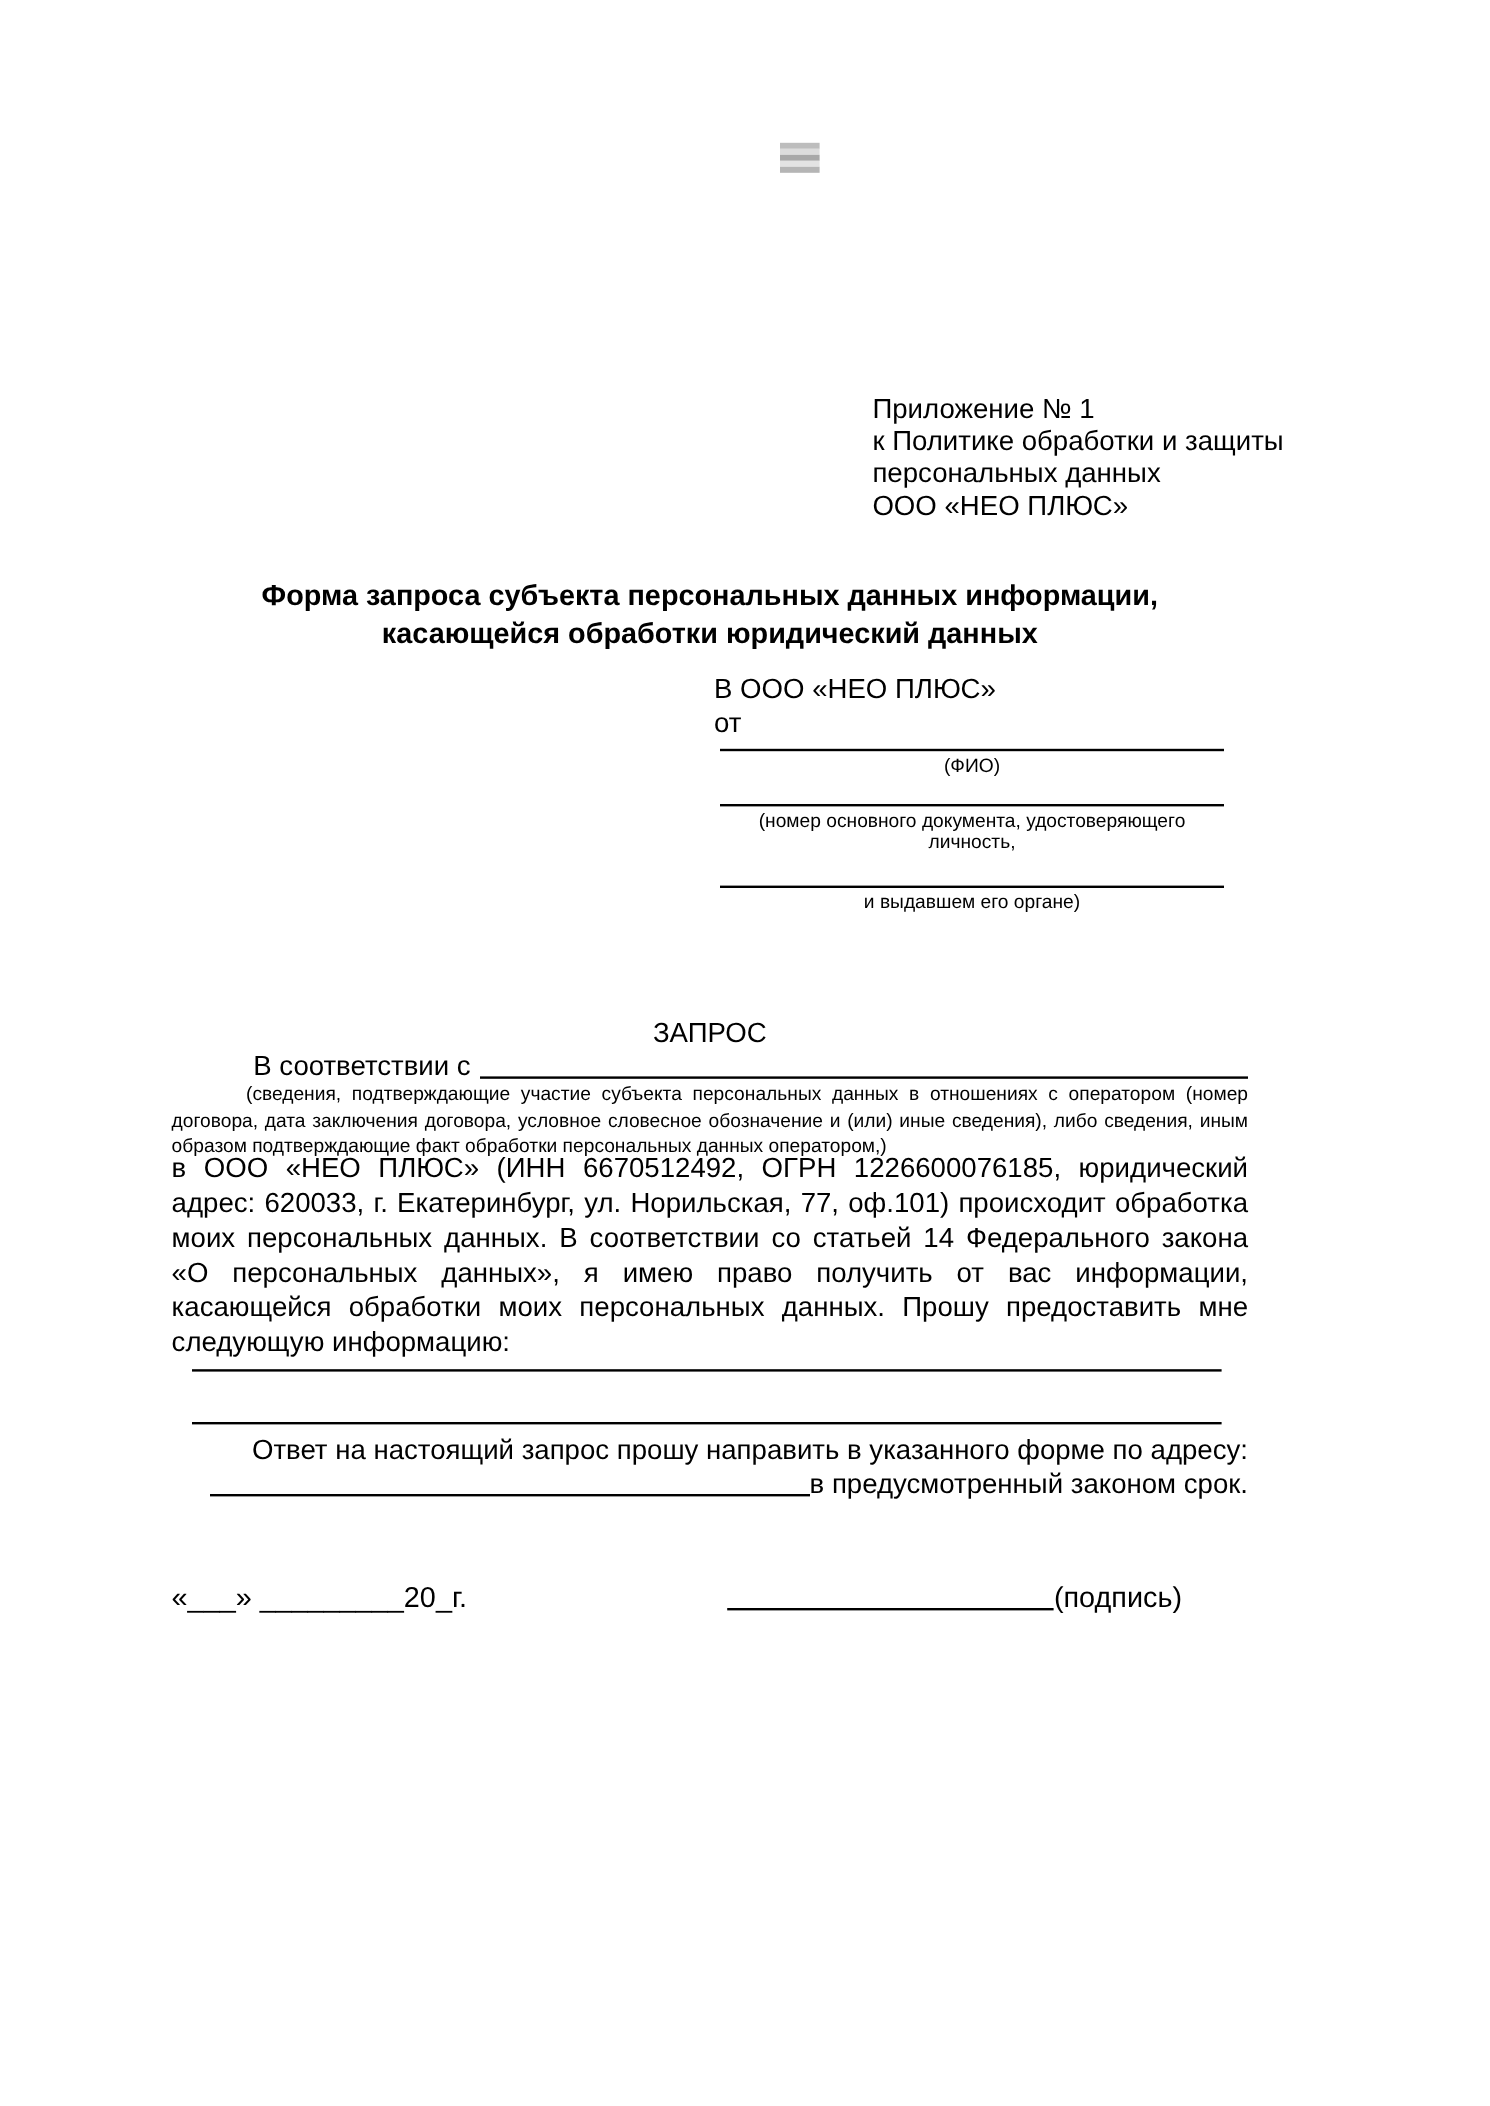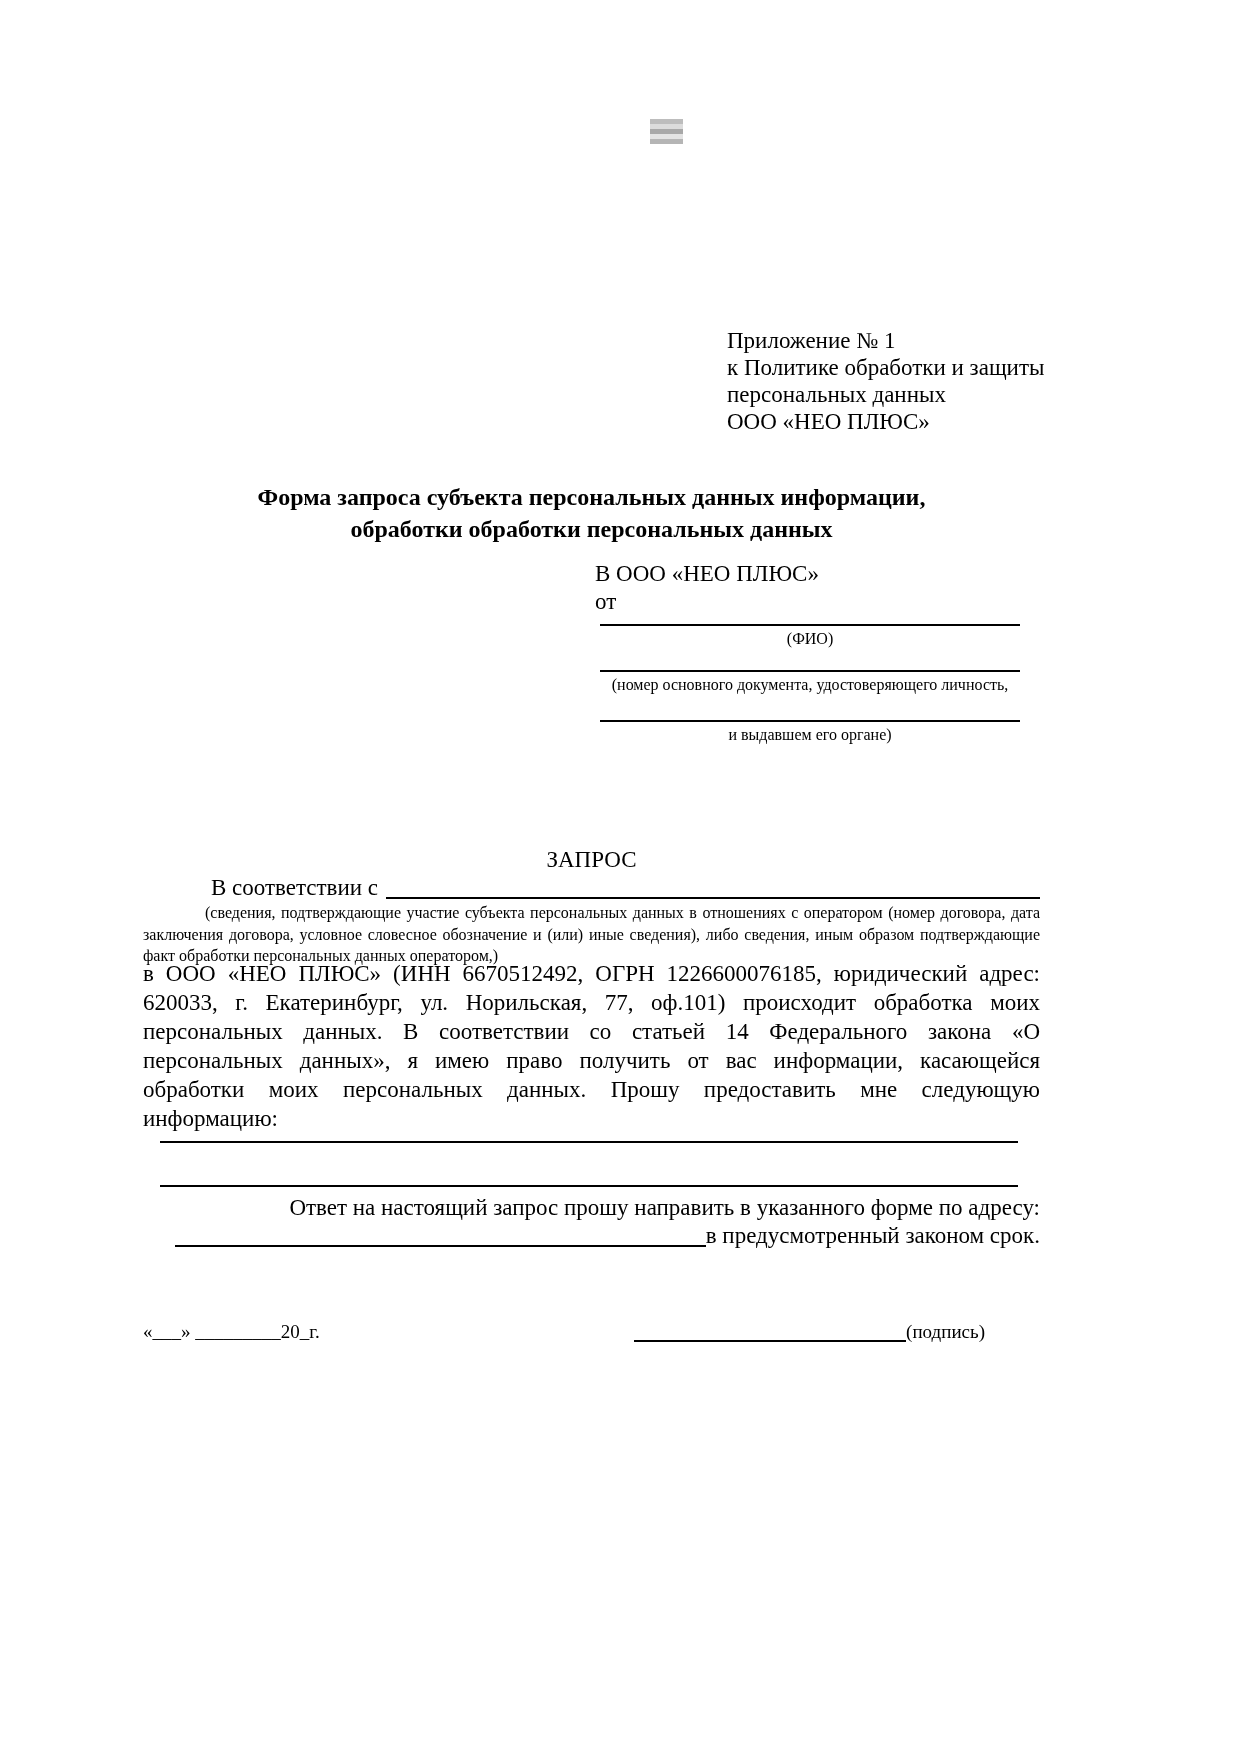--- a/index.html
+++ b/index.html
@@ -6,21 +6,21 @@
     margin: 0;
     padding: 0;
     background: #ffffff;
   }
   .page {
     position: relative;
     width: 1080px;
     height: 1755px;
     background: #ffffff;
     color: #000000;
-    font-family: Liberation Serif, serif;
+    font-family: Liberation Sans, sans-serif;
     overflow: hidden;
   }
 
   
   .logo {
     position: absolute;
     left: 650px;
     top: 119px;
     width: 33px;
     height: 25px;
@@ -160,21 +160,21 @@
     margin-bottom: 3px;
   }
 
   .footer-row {
     position: absolute;
     left: 143px;
     top: 1318px;
     width: 897px;
     display: flex;
     justify-content: space-between;
-    font-size: 19px;
+    font-size: 24px;
     line-height: 28px;
   }
   .signature-group { display: flex; margin-right: 55px; }
   .sig-line {
     width: 272px;
     border-bottom: 2px solid #000;
     margin-bottom: 4px;
   }
 </style>
 </head>
@@ -192,21 +192,21 @@
 
   <div class="appendix">
     <div>Приложение № 1</div>
     <div>к Политике обработки и защиты</div>
     <div>персональных данных</div>
     <div>ООО «НЕО ПЛЮС»</div>
   </div>
 
   <div class="doc-title">
     <div>Форма запроса субъекта персональных данных информации,</div>
-    <div>обработки обработки персональных данных</div>
+    <div>касающейся обработки юридический данных</div>
   </div>
 
   <div class="addressee">
     <div class="addr-to">В ООО «НЕО ПЛЮС»</div>
     <div class="addr-from">от</div>
 
     <div class="field">
       <div class="field-line h1"></div>
       <div class="field-caption">(ФИО)</div>
     </div>

